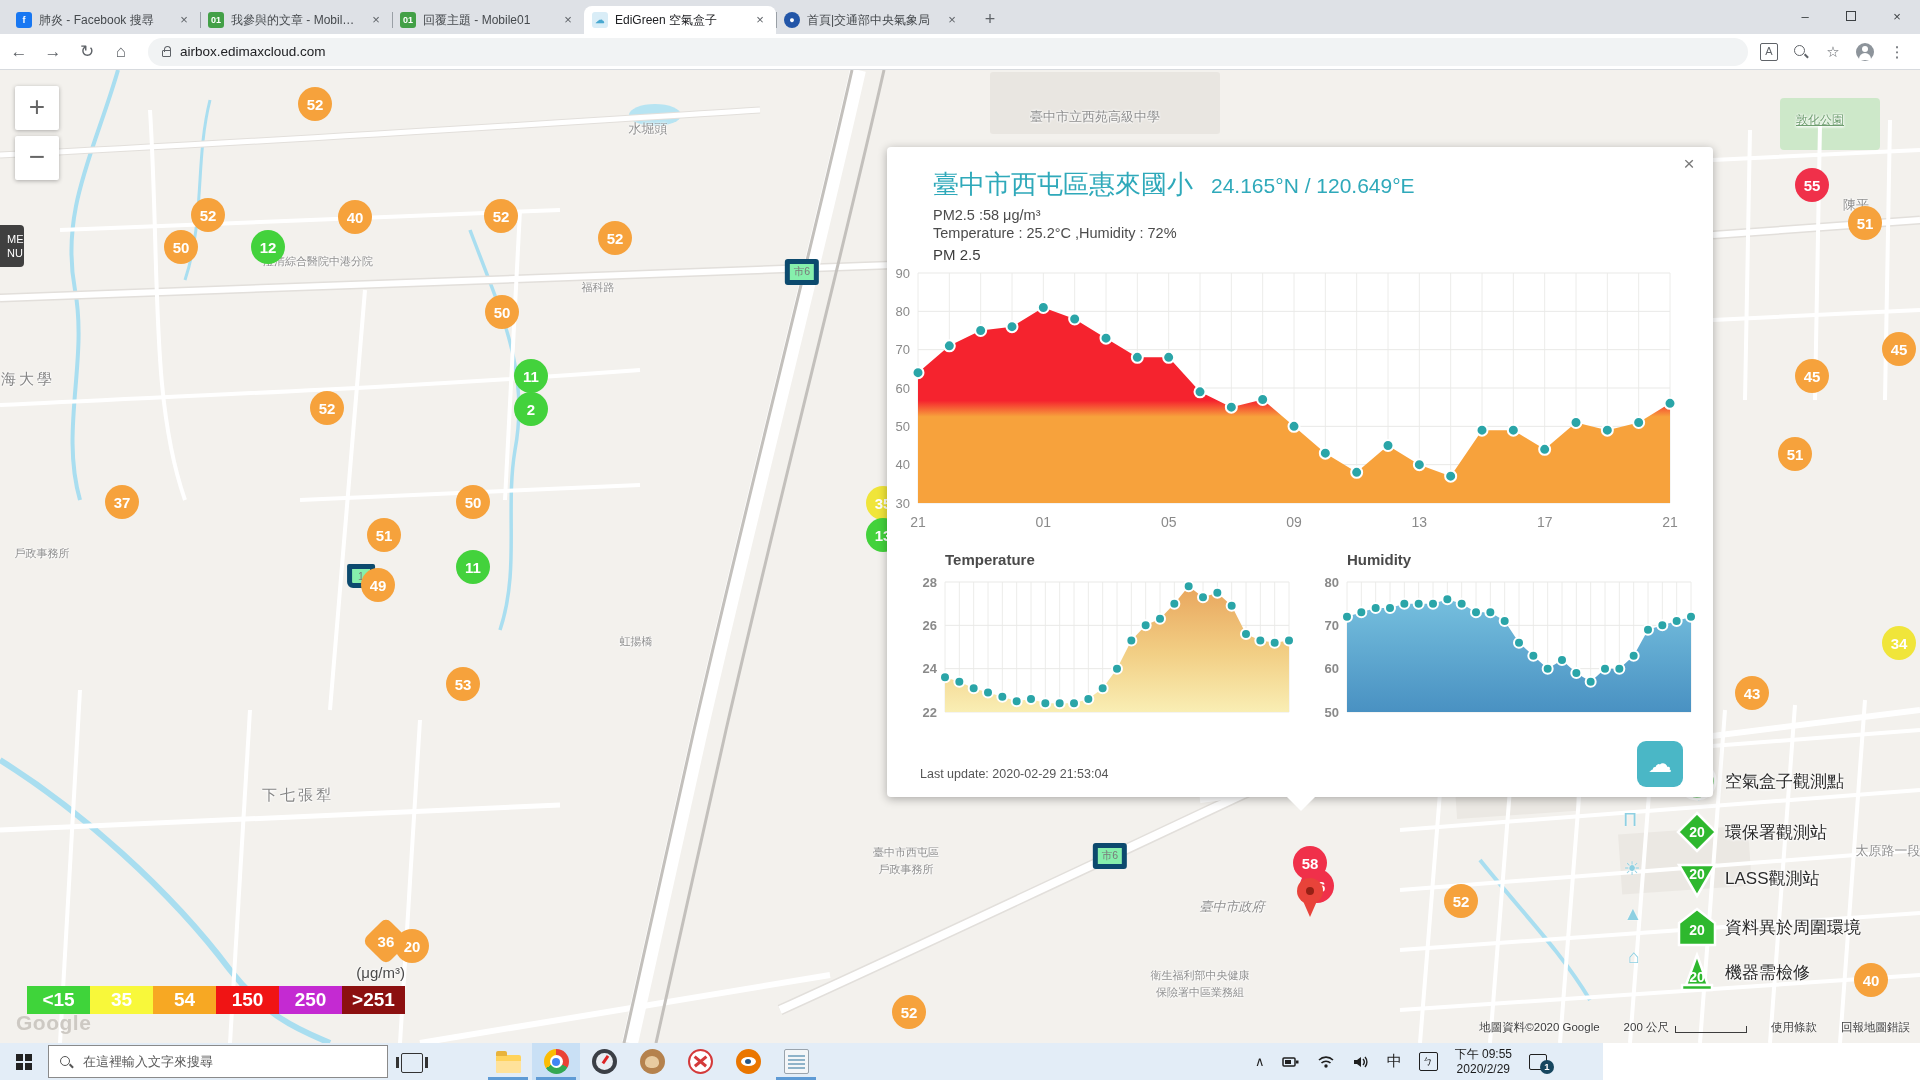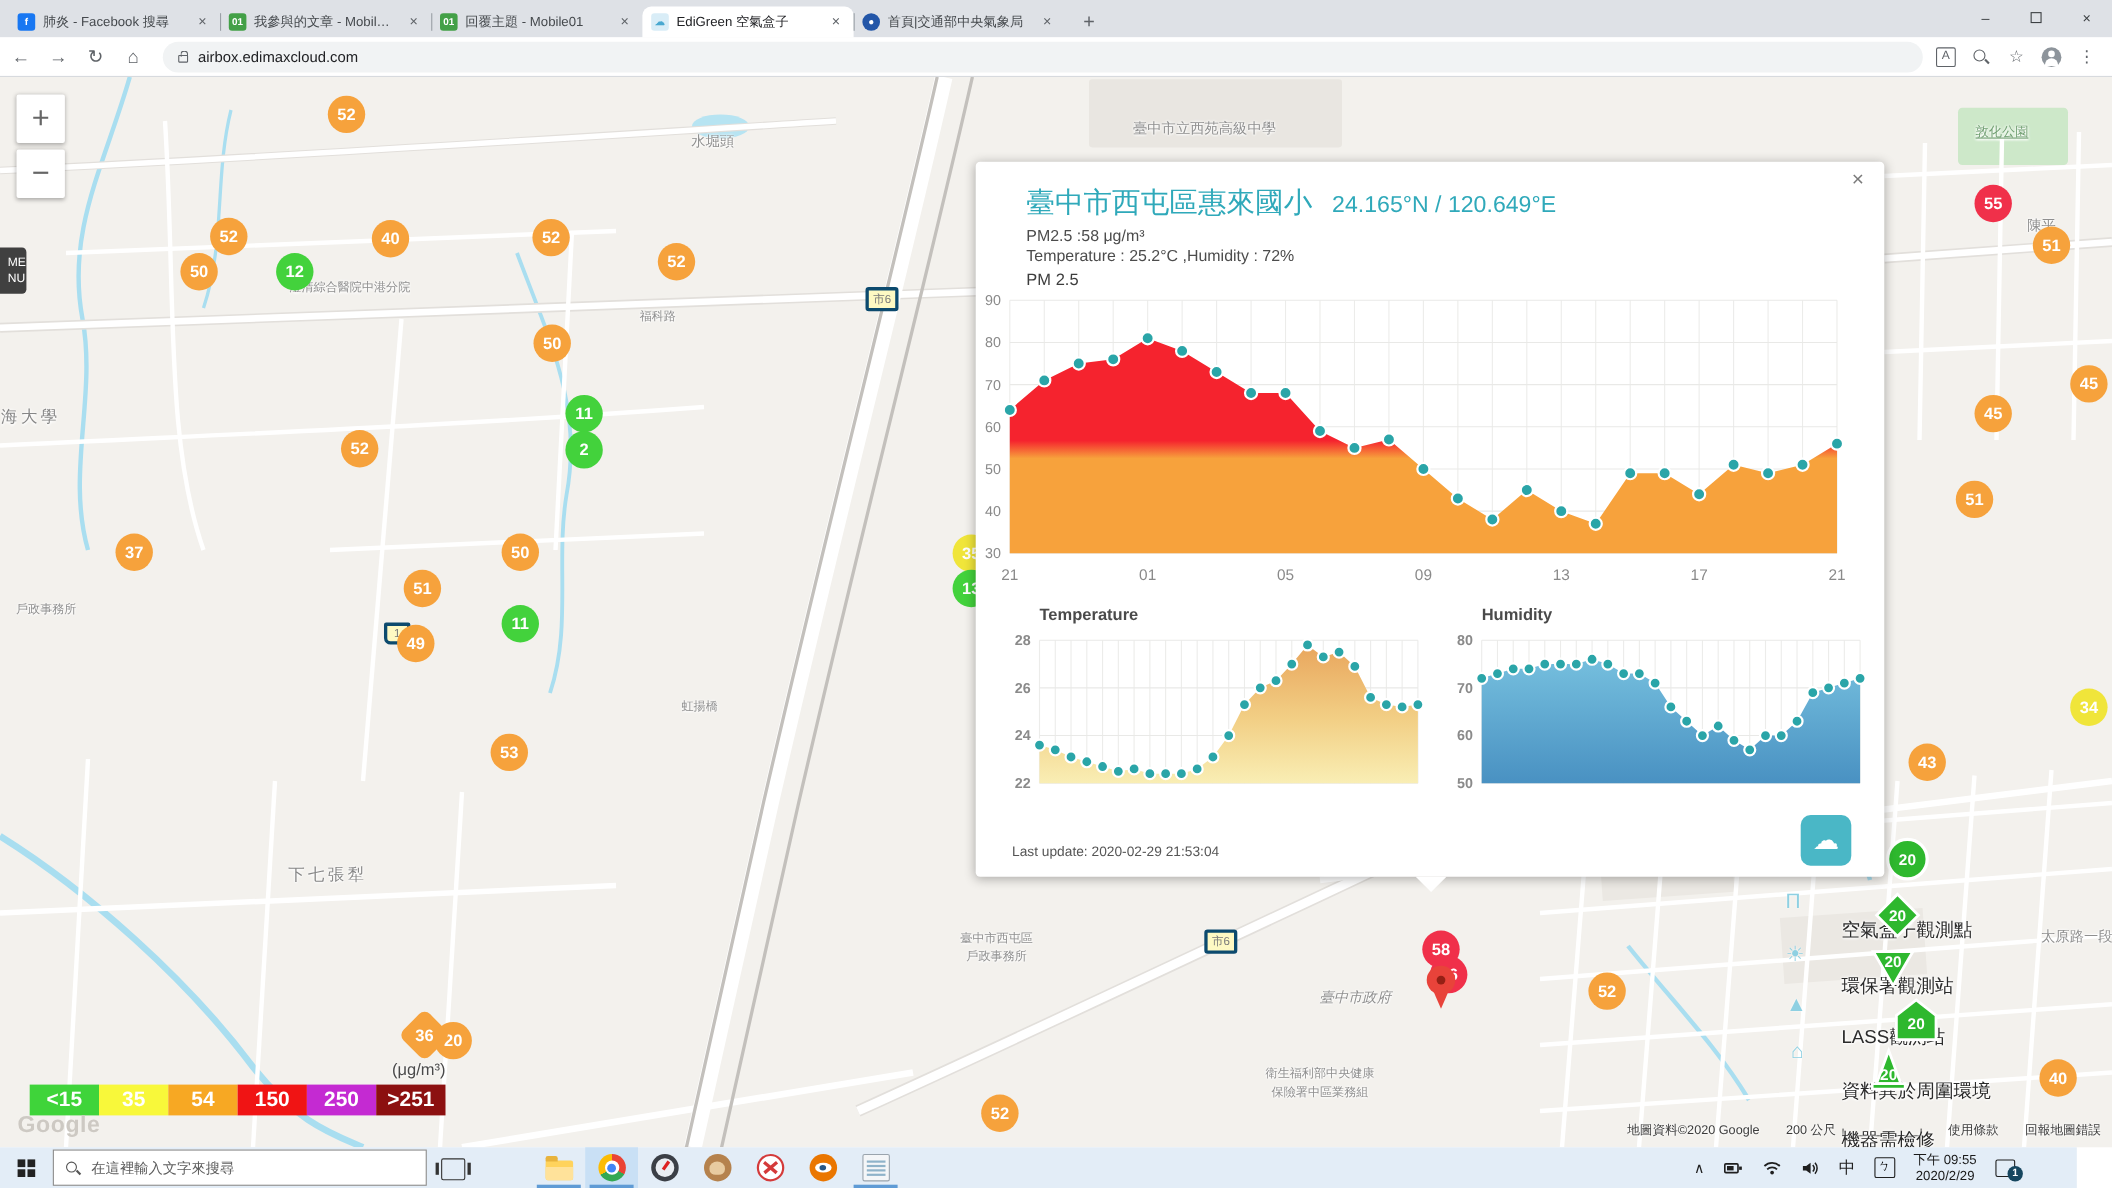--- a/index.html
+++ b/index.html
@@ -35,40 +35,40 @@
   .avatar-icon::after{content:"";position:absolute;left:3px;top:10px;width:12px;height:7px;background:#fff;border-radius:6px 6px 0 0;}
 
   
   .map{position:absolute;left:0;top:70px;width:1920px;height:973px;background:#f3f1ed;overflow:hidden;}
   .map svg.bg{position:absolute;left:0;top:0;}
   .mlabel{position:absolute;transform:translateX(-50%);color:#8f8f8f;white-space:nowrap;text-shadow:0 0 3px #fff,0 0 3px #fff,0 1px 2px #fff;}
   .mlabel.sm{font-size:11px;}
   .mlabel.md{font-size:13px;}
   .mlabel.lg{font-size:15px;letter-spacing:3px;color:#868686;}
   .mlabel.pk{font-size:12px;color:#6f9e70;text-decoration:underline;}
-  .badge{position:absolute;transform:translate(-50%,-50%);background:#fef9c3;border:3px solid #0c4a6e;border-radius:3px;font-size:10.5px;color:#7a7a7a;padding:1px 4px;}
+  .badge{position:absolute;transform:translate(-50%,-50%);background:#86efac;border:5px solid #0c4a6e;border-radius:3px;font-size:10.5px;color:#7a7a7a;padding:1px 4px;}
   .badge.shield{border-radius:2px 2px 6px 6px;padding:1px 6px;}
   .poi{position:absolute;transform:translate(-50%,-50%);color:#8ed0e2;font-size:19px;text-shadow:0 0 2px #fff;}
   .mk{position:absolute;width:34px;height:34px;border-radius:50%;color:#fff;font-weight:bold;font-size:15px;display:flex;align-items:center;justify-content:center;transform:translate(-50%,-50%);}
   .mk span{display:block;}
   .mk-o{background:#f6a23c;}.mk-g{background:#43d23c;}.mk-y{background:#f0e53a;}.mk-r{background:#f0304a;}
   .mk.diamond{border-radius:7px;transform:translate(-50%,-50%) rotate(45deg);}
   .mk.diamond span{transform:rotate(-45deg);}
   .zoomctl{position:absolute;left:15px;width:44px;height:44px;background:#fff;border-radius:2px;box-shadow:0 1px 4px rgba(0,0,0,.3);color:#666;font-size:28px;text-align:center;line-height:42px;}
   .zin{top:16px;} .zout{top:66px;}
   .menutab{position:absolute;left:0;top:155px;width:25px;background:#404040;color:#fff;border-radius:0 4px 4px 0;padding:7px 0 7px 7px;font-size:11px;line-height:14px;word-break:break-all;width:24px;}
   .scale-legend{position:absolute;left:27px;bottom:29px;display:flex;}
   .scale-legend .sw{width:63px;height:28px;display:flex;align-items:center;justify-content:center;color:#fff;font-weight:bold;font-size:19px;}
   .scale-unit{position:absolute;left:27px;bottom:62px;width:378px;text-align:right;font-size:15px;color:#4a4a4a;text-shadow:0 0 3px #fff,0 0 3px #fff;}
   .gwm{position:absolute;left:16px;bottom:8px;font-size:21px;font-weight:bold;color:#cdc9c3;letter-spacing:.5px;}
   .attrib{position:absolute;right:10px;bottom:8px;display:flex;gap:24px;align-items:center;font-size:11.5px;color:#3c3c3c;text-shadow:0 0 3px #fff,0 0 3px #fff;}
   .sbar{display:flex;align-items:flex-end;gap:6px;}
   .sbar .bar{width:72px;height:7px;border:1.5px solid #3c3c3c;border-top:none;margin-bottom:2px;}
   .stleg{position:absolute;}
-  .strow{position:absolute;display:flex;align-items:center;gap:30px;flex-direction:column;}
+  .strow{position:absolute;display:flex;align-items:center;gap:5px;}
   .strow .stlabel{font-size:17px;color:#2b2b2b;text-shadow:0 0 3px #fff,0 0 4px #fff,0 1px 2px #fff;font-weight:500;white-space:nowrap;}
 
   
   .selpin{position:absolute;left:1310px;top:822px;width:0;height:0;}
   .selpin .ball{position:absolute;left:-13px;top:-14px;width:26px;height:26px;background:#e8433a;border-radius:50%;}
   .selpin .ball::before{content:"";position:absolute;left:9px;top:9px;width:8px;height:8px;background:#952015;border-radius:50%;}
   .selpin .tail{position:absolute;left:-7px;top:9px;width:0;height:0;border-left:7px solid transparent;border-right:7px solid transparent;border-top:16px solid #e8433a;}
 
   
   .popup{position:absolute;left:887px;top:147px;width:826px;height:650px;background:#fff;border-radius:4px;box-shadow:0 2px 10px rgba(0,0,0,.3);padding:16px 0 0 0;}
@@ -80,21 +80,21 @@
   .pinfo{margin-left:46px;font-size:14.5px;color:#4c4c4c;line-height:18px;}
   .pm-label{margin:4px 0 0 46px;font-size:15px;color:#3d3d3d;}
   .pm-chart{display:block;margin:0 0 0 0px;}
   .mini-row{display:flex;margin:8px 0 0 14px;gap:6px;font-weight:bold;}
   .mini-title{font-size:15px;color:#4a4a4a;margin:0 0 2px 44px;}
   .pfoot{position:absolute;left:33px;bottom:16px;font-size:12.5px;color:#555;}
   .cloudbtn{position:absolute;right:30px;bottom:10px;width:46px;height:46px;background:#4ab7c6;border-radius:9px;color:#fff;font-size:24px;display:flex;align-items:center;justify-content:center;}
   svg text{font-family:"Liberation Sans",sans-serif;}
 
   
-  .taskbar{position:absolute;left:0;top:1043px;width:1888px;height:37px;background:#e3edf7;display:flex;align-items:center;}
+  .taskbar{position:absolute;left:0;top:1043px;width:1603px;height:37px;background:#e3edf7;display:flex;align-items:center;}
   .startbtn{width:48px;height:37px;display:flex;align-items:center;justify-content:center;}
   .winlogo{width:16px;height:16px;position:relative;}
   .winlogo::before,.winlogo::after{content:"";position:absolute;width:7px;height:7px;background:#222;}
   .winlogo::before{left:0;top:0;box-shadow:9px 0 #222;}
   .winlogo::after{left:0;top:9px;box-shadow:9px 0 #222;}
   .searchbox{width:340px;height:33px;background:#fff;border:1px solid #8a8a8a;display:flex;align-items:center;gap:10px;padding:0 10px;}
   .magsm{width:14px;height:14px;position:relative;flex:none;}
   .magsm::before{content:"";position:absolute;left:1px;top:1px;width:8px;height:8px;border:1.6px solid #555;border-radius:50%;}
   .magsm::after{content:"";position:absolute;left:10px;top:10px;width:5px;height:1.6px;background:#555;transform:rotate(45deg);}
   .searchbox .ph{font-size:13px;color:#5c5c5c;white-space:nowrap;}

